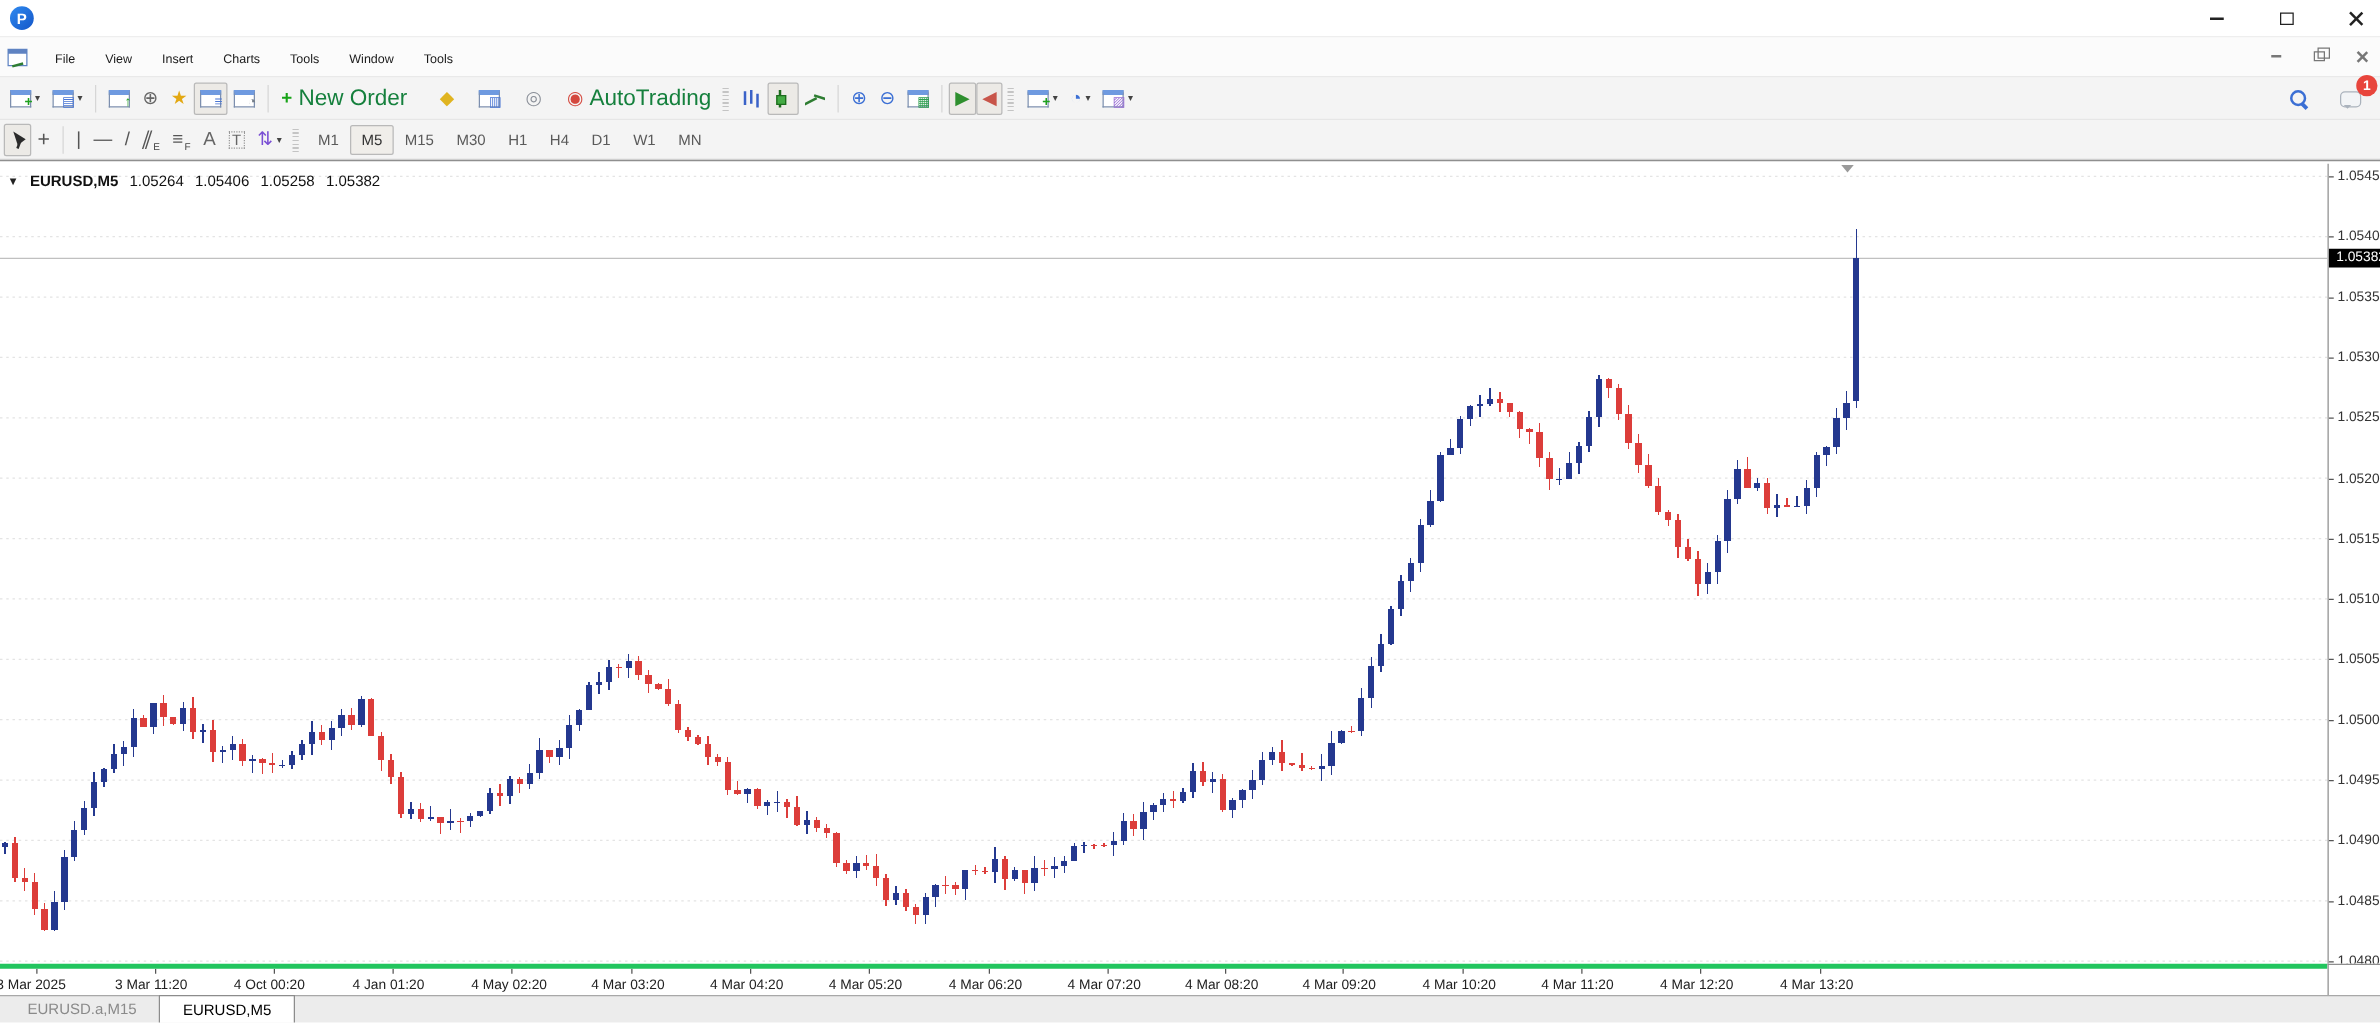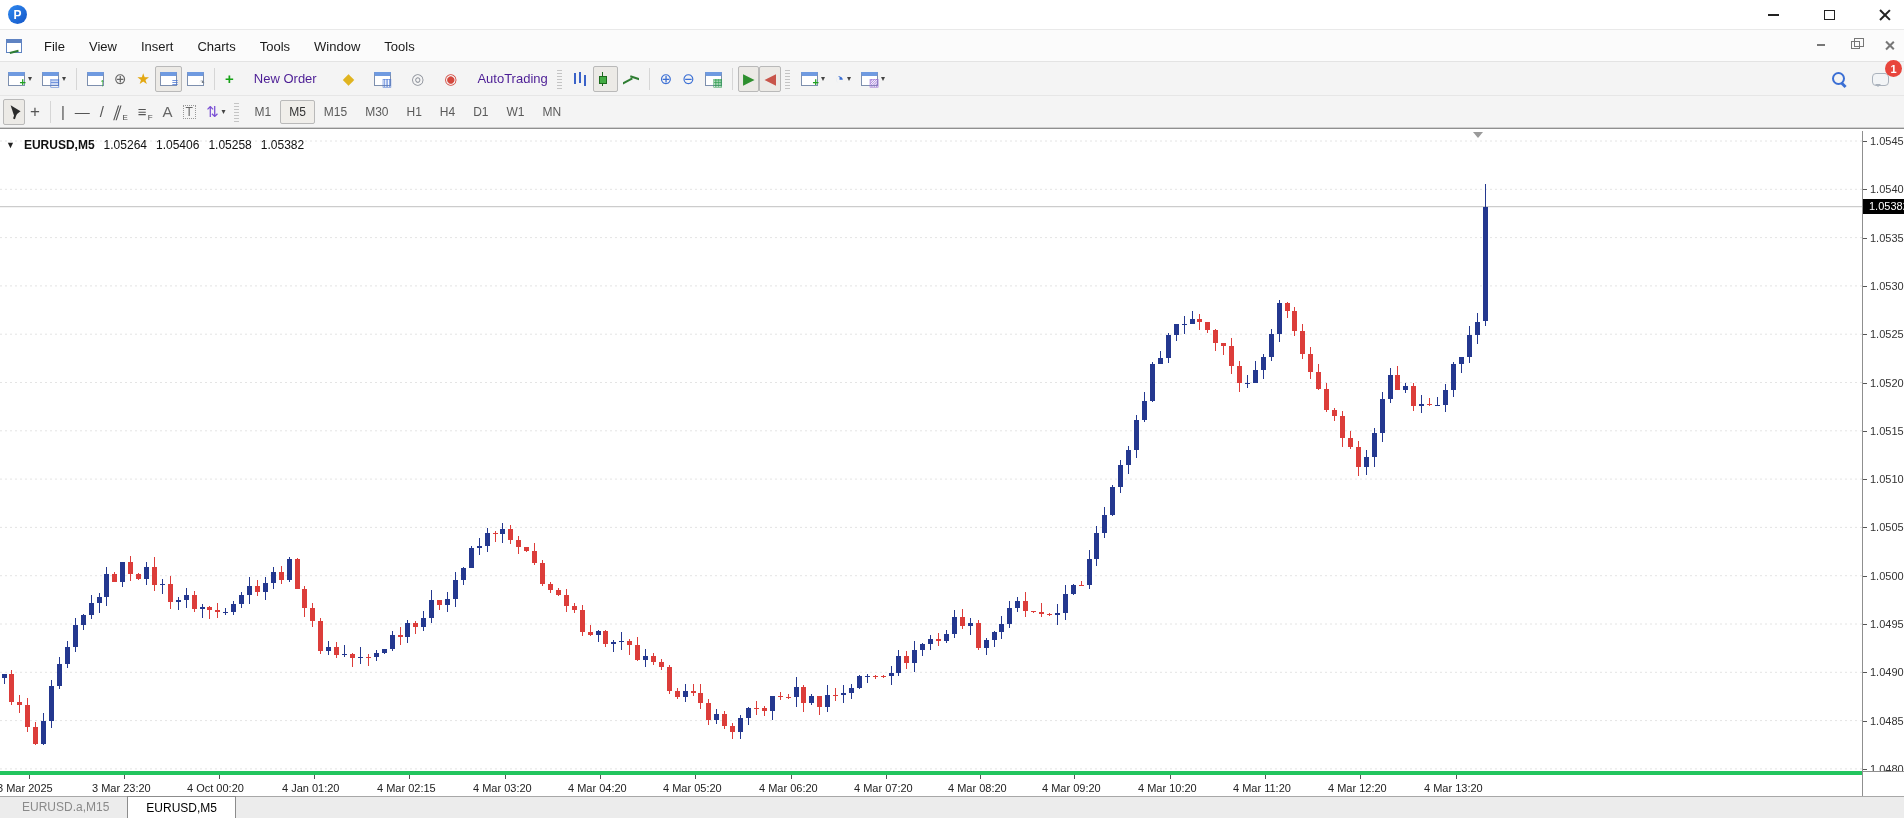--- a/index.html
+++ b/index.html
@@ -18,21 +18,21 @@
   .ic-min { width:11px; height:2px; background:#222; }
   .ic-max { width:11px; height:10px; border:1.5px solid #222; }
   .ic-close { position:relative; width:12px; height:12px; }
   .ic-close::before,.ic-close::after { content:""; position:absolute; left:5px; top:-1px; width:1.7px; height:14px; background:#222; }
   .ic-close::before { transform:rotate(45deg); } .ic-close::after { transform:rotate(-45deg); }
 
   
   .menubar { position:absolute; left:0; top:30px; width:1904px; height:32px; background:#fbfbfb; border-bottom:1px solid #e3e3e3; display:flex; align-items:center; }
   .menu-appicon { width:16px; height:14px; margin:0 10px 0 6px; border:1px solid #5f83c2; border-top:4px solid #5f83c2; background:#fff; position:relative; }
   .menu-appicon::after { content:""; position:absolute; left:2px; top:3px; width:9px; height:5px; border-bottom:2px solid #2e7d32; transform:rotate(-15deg); }
-  .menu-item { font-size:13px; color:#1a1a1a; padding:5px 12px; cursor:default; }
+  .menu-item { font-size:10px; color:#1a1a1a; padding:5px 12px; cursor:default; }
   .mctrls { position:absolute; right:4px; top:5px; display:flex; gap:12px; align-items:center; }
   .mc { width:22px; height:20px; display:flex; align-items:center; justify-content:center; }
   .mc-min { width:8px; height:2px; background:#777; }
   .mc-restore { position:relative; width:9px; height:8px; border:1.3px solid #777; background:#fbfbfb; }
   .mc-restore::before { content:""; position:absolute; left:2px; top:-4px; width:8px; height:7px; border:1.3px solid #777; }
   .mc-close { position:relative; width:9px; height:9px; }
   .mc-close::before,.mc-close::after { content:""; position:absolute; left:4px; top:-1px; width:1.5px; height:11px; background:#777; }
   .mc-close::before { transform:rotate(45deg); } .mc-close::after { transform:rotate(-45deg); }
 
   
@@ -42,21 +42,21 @@
   .tbtn { display:flex; align-items:center; height:26px; padding:2px 4px; border:1px solid transparent; border-radius:2px; position:relative; }
   .tbtn.pressed { background:#eceae6; border-color:#b9b9b9; }
   .tsep { width:1px; height:22px; background:#d6d6d6; margin:0 5px; }
   .tgrip { width:5px; height:20px; margin:0 6px 0 4px;
            background:repeating-linear-gradient(0deg,#c4c4c4 0 1px,transparent 1px 3px); }
   .glyph { font-size:15px; line-height:1; }
   .glyph.big { font-size:17px; }
   .glyph.boxed { border:1px dotted #999; padding:0 2px; font-size:12px; }
   .sub { font-size:8px; color:#444; margin-left:1px; align-self:flex-end; }
   .drop { font-size:8px; color:#444; margin-left:3px; }
-  .tlabel { font-size:13px; color:#4c1d95; margin-left:20px; white-space:nowrap; }
+  .tlabel { font-size:18px; color:#15803d; margin-left:5px; white-space:nowrap; }
   .ico-win { position:relative; width:17px; height:14px; border:1px solid #7d8fae; border-top:4px solid #6f9ae0; background:#fff; }
   .ico-win .ov { position:absolute; right:-2px; bottom:-3px; font-size:11px; font-weight:bold; line-height:1; }
   .ico-bars { position:relative; width:15px; height:13px; }
   .ico-bars::before { content:""; position:absolute; left:1px; top:1px; width:2px; height:11px; background:#3a62c8; box-shadow:5px -1px 0 #3a62c8, 10px 2px 0 #3a62c8; }
   .ico-candle { position:relative; width:15px; height:14px; }
   .ico-candle::before { content:""; position:absolute; left:4px; top:0; width:1.5px; height:14px; background:#1d6b1d; }
   .ico-candle::after { content:""; position:absolute; left:1.5px; top:4px; width:6px; height:6px; background:#43ab43; border:1px solid #1d6b1d; }
   .ico-line { position:relative; width:16px; height:13px; overflow:hidden; }
   .ico-line::before { content:""; position:absolute; left:-1px; top:8px; width:11px; height:2px; background:#2e7d32; transform:rotate(-28deg); }
   .ico-line::after { content:""; position:absolute; left:7px; top:5px; width:11px; height:2px; background:#2e7d32; transform:rotate(18deg); }
@@ -726,27 +726,27 @@
         <div class="ptick" style="top: 589.6px;"></div>
         <div class="plabel" style="top: 583.6px;">1.04850</div>
         <div class="ptick" style="top: 637.9px;"></div>
         <div class="plabel" style="top: 631.9px;">1.04800</div>
         <div class="bidbox" style="top: 67.688px;">1.05382</div>
       </div>
     <div class="timescale" id="time-scale">
         <div class="ttick" style="left: 29px;"></div>
         <div class="tlab" style="left: -3px;">3 Mar 2025</div>
         <div class="ttick" style="left: 124px;"></div>
-        <div class="tlab" style="left: 92px;">3 Mar 23:20</div>
+        <div class="tlab" style="left: 92px;">3 Mar 11:20</div>
         <div class="ttick" style="left: 219px;"></div>
         <div class="tlab" style="left: 187px;">4 Oct 00:20</div>
         <div class="ttick" style="left: 314px;"></div>
         <div class="tlab" style="left: 282px;">4 Jan 01:20</div>
         <div class="ttick" style="left: 409px;"></div>
-        <div class="tlab" style="left: 377px;">4 Mar 02:15</div>
+        <div class="tlab" style="left: 377px;">4 May 02:20</div>
         <div class="ttick" style="left: 505px;"></div>
         <div class="tlab" style="left: 473px;">4 Mar 03:20</div>
         <div class="ttick" style="left: 600px;"></div>
         <div class="tlab" style="left: 568px;">4 Mar 04:20</div>
         <div class="ttick" style="left: 695px;"></div>
         <div class="tlab" style="left: 663px;">4 Mar 05:20</div>
         <div class="ttick" style="left: 791px;"></div>
         <div class="tlab" style="left: 759px;">4 Mar 06:20</div>
         <div class="ttick" style="left: 886px;"></div>
         <div class="tlab" style="left: 854px;">4 Mar 07:20</div>

